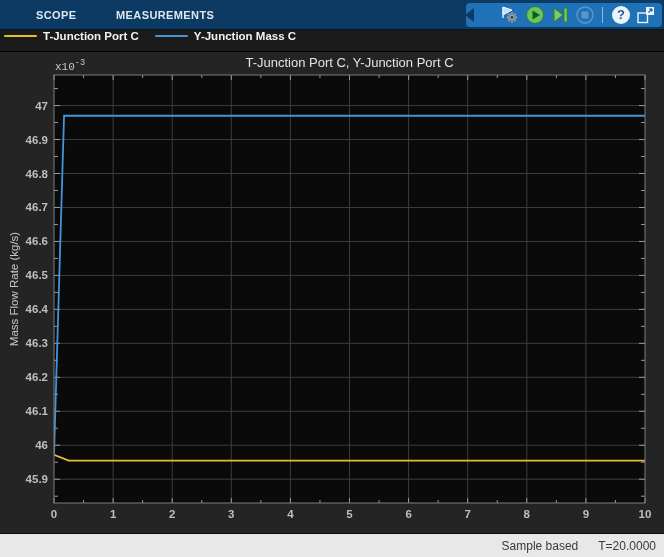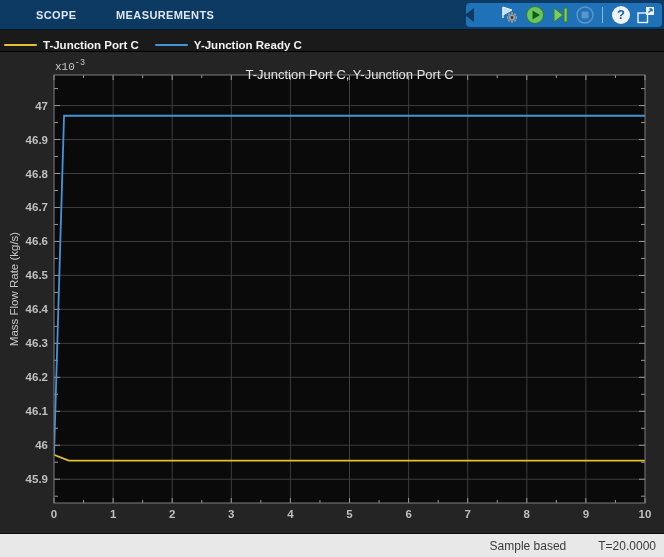--- a/index.html
+++ b/index.html
@@ -17,40 +17,40 @@
          padding-right:4px;box-sizing:border-box;}
   .strip-notch{position:absolute;left:-1px;top:5px;width:0;height:0;
          border-top:7px solid transparent;border-bottom:7px solid transparent;
          border-right:9px solid #0d3a63;}
   .tbtn{width:24px;height:22px;display:flex;align-items:center;justify-content:center;margin-left:1px;}
   .tsep{width:1px;height:16px;background:rgba(230,240,250,.55);margin:0 5px;}
   .help-circle{width:18px;height:18px;border-radius:50%;background:#eef3f8;color:#1d5f9e;
          font-size:13px;font-weight:bold;text-align:center;line-height:18px;}
   
   .legendbar{position:absolute;left:0;top:30px;width:664px;height:22px;background:#1a1a1a;
-         display:flex;align-items:flex-end;gap:16px;border-bottom:1px solid #000;box-sizing:border-box;}
+         display:flex;align-items:flex-start;gap:16px;border-bottom:1px solid #000;box-sizing:border-box;}
   .legend-item{display:flex;align-items:center;gap:6px;margin-left:4px;}
   .legend-item + .legend-item{margin-left:0;}
   .legend-swatch{width:33px;height:2.5px;border-radius:1px;}
   .legend-label{color:#f2f2f2;font-size:11.5px;font-weight:bold;}
   
   .plot{position:absolute;left:0;top:52px;width:664px;height:481px;background:#242424;}
-  .plot-title{position:absolute;left:54px;top:15px;width:591px;text-align:center;color:#e3e3e3;
+  .plot-title{position:absolute;left:54px;top:3px;width:591px;text-align:center;color:#e3e3e3;
          font-size:13px;}
   .multiplier{position:absolute;left:55px;top:6px;color:#c8c8c8;font-size:11px;font-family:Liberation Mono, monospace;}
   .multiplier sup{font-size:8.5px;}
   .ylabel{position:absolute;left:14px;top:237px;transform:translate(-50%,-50%) rotate(-90deg);
          white-space:nowrap;color:#c8c8c8;font-size:11.5px;}
   #axes-svg{position:absolute;left:0;top:0;}
   
   .statusbar{position:absolute;left:0;top:533px;width:664px;height:24px;background:#e8e8e8;
          border-top:1px solid #0c0c0c;box-sizing:border-box;display:flex;align-items:center;
          font-size:12px;color:#3a3a3a;}
   .status-left{margin-left:8px;margin-top:40px;}
-  .status-right{margin-left:auto;margin-right:8px;display:flex;gap:32px;}
+  .status-right{margin-left:auto;margin-right:8px;display:flex;gap:20px;}
 </style>
 </head>
 <body>
 
 <div id="window">
 
   <div class="toolbar">
     <span class="tab tab-scope">SCOPE</span>
     <span class="tab tab-meas">MEASUREMENTS</span>
 
@@ -109,21 +109,21 @@
     </div>
   </div>
 
   <div class="legendbar">
     <div class="legend-item">
       <span class="legend-swatch" style="background: rgb(226, 192, 46);"></span>
       <span class="legend-label">T-Junction Port C</span>
     </div>
     <div class="legend-item">
       <span class="legend-swatch" style="background: rgb(67, 148, 216);"></span>
-      <span class="legend-label">Y-Junction Ready C</span>
+      <span class="legend-label">Y-Junction Mass C</span>
     </div>
   </div>
 
   <div class="plot">
     <svg id="axes-svg" width="664" height="481">
         <rect x="54" y="23" width="591" height="428" fill="#0a0a0a"></rect>
         <line x1="113.1" y1="23" x2="113.1" y2="451" stroke="#3d3d3d" stroke-width="1"></line>
         <line x1="172.2" y1="23" x2="172.2" y2="451" stroke="#3d3d3d" stroke-width="1"></line>
         <line x1="231.29999999999998" y1="23" x2="231.29999999999998" y2="451" stroke="#3d3d3d" stroke-width="1"></line>
         <line x1="290.4" y1="23" x2="290.4" y2="451" stroke="#3d3d3d" stroke-width="1"></line>

